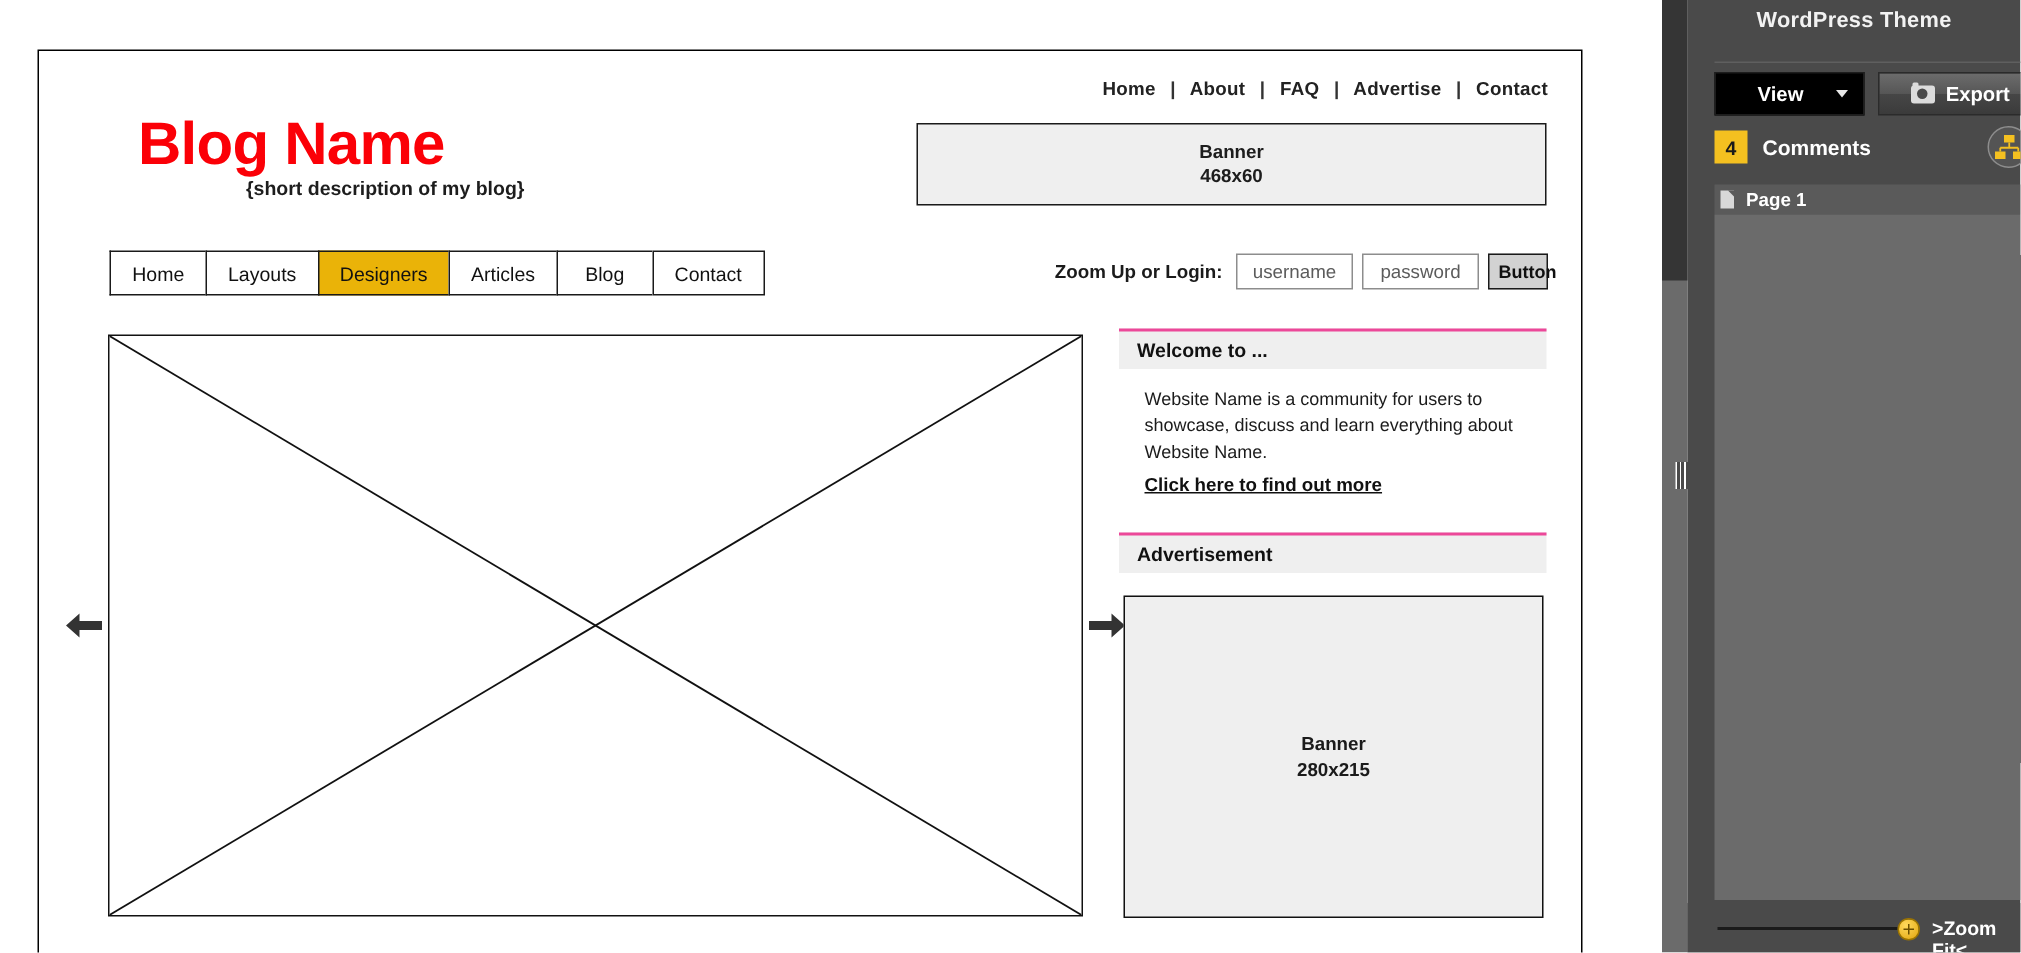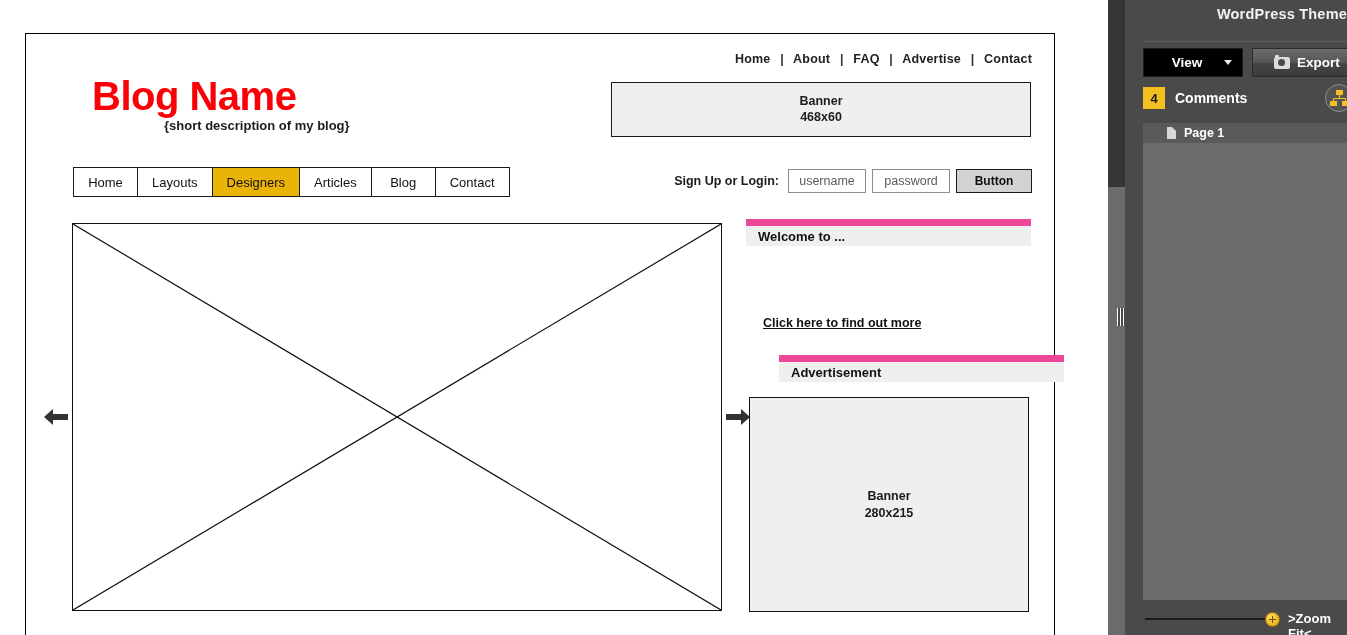--- a/index.html
+++ b/index.html
@@ -138,21 +138,21 @@
     font-family: "Liberation Sans", sans-serif;
     font-size: 12.5px;
     color: #a21caf;
     text-align: center;
     margin-right: 6px;
     outline: none;
     padding: 0 2px;
   }
   .login-input::placeholder { color: #5b5b5b; opacity: 1; }
   #login-button {
-    width: 76px;
+    width: 40px;
     height: 24px;
     border: 1px solid #1a1a1a;
     background: #d2d2d2;
     box-sizing: border-box;
     font-family: "Liberation Sans", sans-serif;
     font-size: 12px;
     font-weight: bold;
     color: #101010;
     cursor: pointer;
   }
@@ -180,31 +180,31 @@
   #hero-arrow-left  { left: -30px; }
   #hero-arrow-right { right: -30px; }
 
   
   .widget-header {
     position: absolute;
     left: 720px;
     width: 285px;
     height: 27px;
     background: #efefef;
-    border-top: 7px solid #ec4899;
+    border-top: 2px solid #ec4899;
     box-sizing: border-box;
     display: flex;
     align-items: center;
     font-size: 13px;
     font-weight: bold;
     color: #111111;
     padding-left: 12px;
   }
   #welcome-header { top: 185px; }
-  #ad-header      { top: 321px; margin-left: 33px; }
+  #ad-header      { top: 321px; }
 
   #welcome-body {
     position: absolute;
     left: 737px;
     top: 224px;
     width: 250px;
     font-size: 12px;
     color: #1b1b1b;
     line-height: 1.45;
   }
@@ -289,21 +289,21 @@
     width: 222px;
     height: 635px;
     background: #4a4a4a;
     color: #ffffff;
   }
   #panel-title {
     position: absolute;
     left: 0;
     top: 6px;
     width: 222px;
-    text-align: right;
+    text-align: center;
     font-size: 14.5px;
     font-weight: bold;
     color: #f2f2f2;
     letter-spacing: 0.2px;
   }
   #panel-divider {
     position: absolute;
     left: 18px;
     top: 41px;
     width: 204px;
@@ -420,21 +420,21 @@
 
   #page-row {
     position: absolute;
     left: 18px;
     top: 123px;
     width: 204px;
     height: 20px;
     background: #5a5a5a;
     display: flex;
     align-items: center;
-    padding-left: 24px;
+    padding-left: 4px;
     box-sizing: border-box;
   }
   .doc-icon {
     width: 9px;
     height: 12px;
     background: #d8d8d8;
     position: relative;
   }
   .doc-icon::after {
     content: "";
@@ -538,40 +538,41 @@
   <div id="main-nav">
     <div class="tab">Home</div>
     <div class="tab">Layouts</div>
     <div class="tab active">Designers</div>
     <div class="tab">Articles</div>
     <div class="tab">Blog</div>
     <div class="tab">Contact</div>
   </div>
 
   <div id="login-row">
-    <span id="login-label">Sign Up or Login:</span>
+    <span id="login-label">Zoom Up or Login:</span>
     <input class="login-input" type="text" placeholder="username" style="">
     <input class="login-input" type="text" placeholder="password" style="">
     <button id="login-button">Button</button>
   </div>
 
   <div id="hero-placeholder">
     <svg width="648" height="386" viewBox="0 0 648 386">
       <line x1="0" y1="0" x2="648" y2="386" stroke="#111111" stroke-width="1.2"></line>
       <line x1="648" y1="0" x2="0" y2="386" stroke="#111111" stroke-width="1.2"></line>
     </svg>
     <svg id="hero-arrow-left" class="hero-arrow" viewBox="0 0 26 24">
       <path d="M1 12 L10 4 L10 9 L25 9 L25 15 L10 15 L10 20 Z" fill="#333333"></path>
     </svg>
     <svg id="hero-arrow-right" class="hero-arrow" viewBox="0 0 26 24">
       <path d="M25 12 L16 4 L16 9 L1 9 L1 15 L16 15 L16 20 Z" fill="#333333"></path>
     </svg>
   </div>
 
   <div id="welcome-header" class="widget-header">Welcome to ...</div>
+  <div id="welcome-body">Website Name is a community for users to showcase, discuss and learn everything about Website Name.</div>
   <a id="welcome-link" href="#">Click here to find out more</a>
 
   <div id="ad-header" class="widget-header">Advertisement</div>
   <div id="ad-banner">
     <span>Banner</span>
     <span>280x215</span>
   </div>
 
 </div>
 

